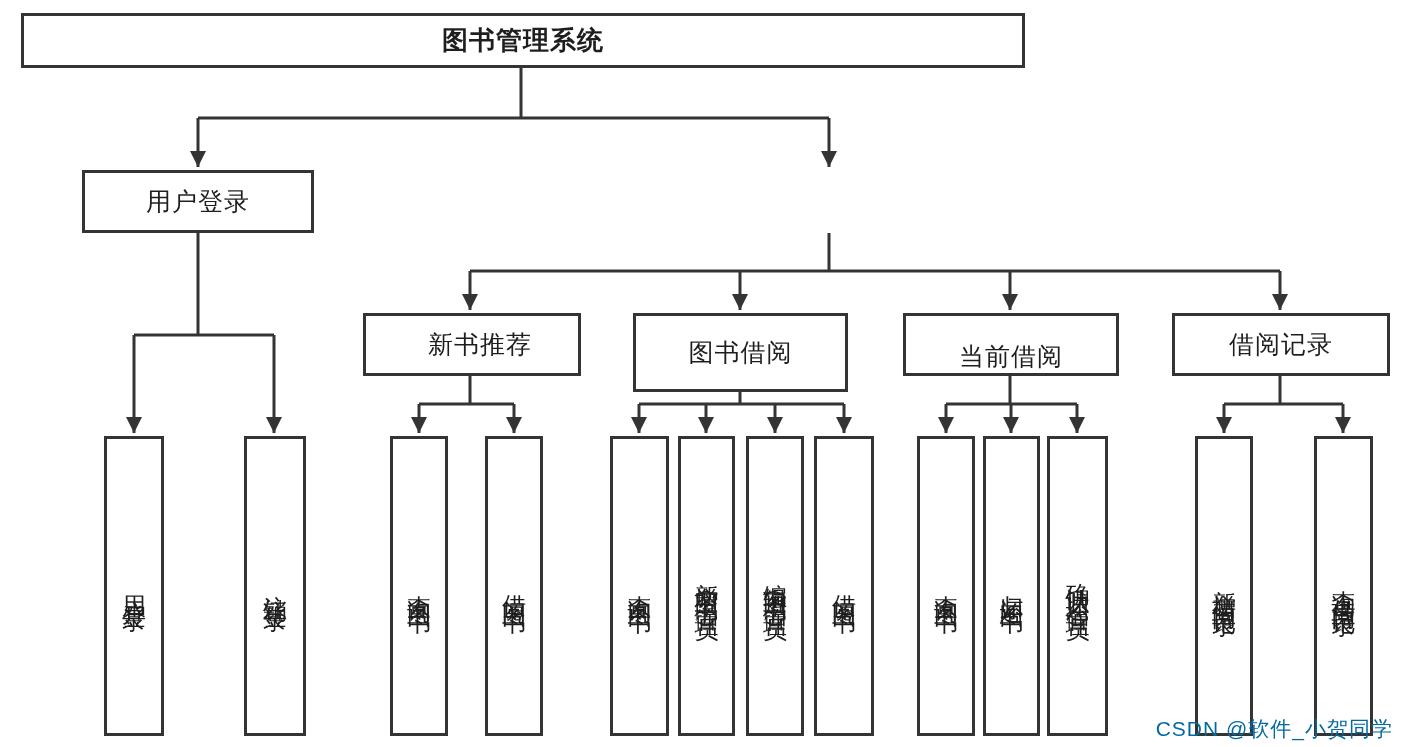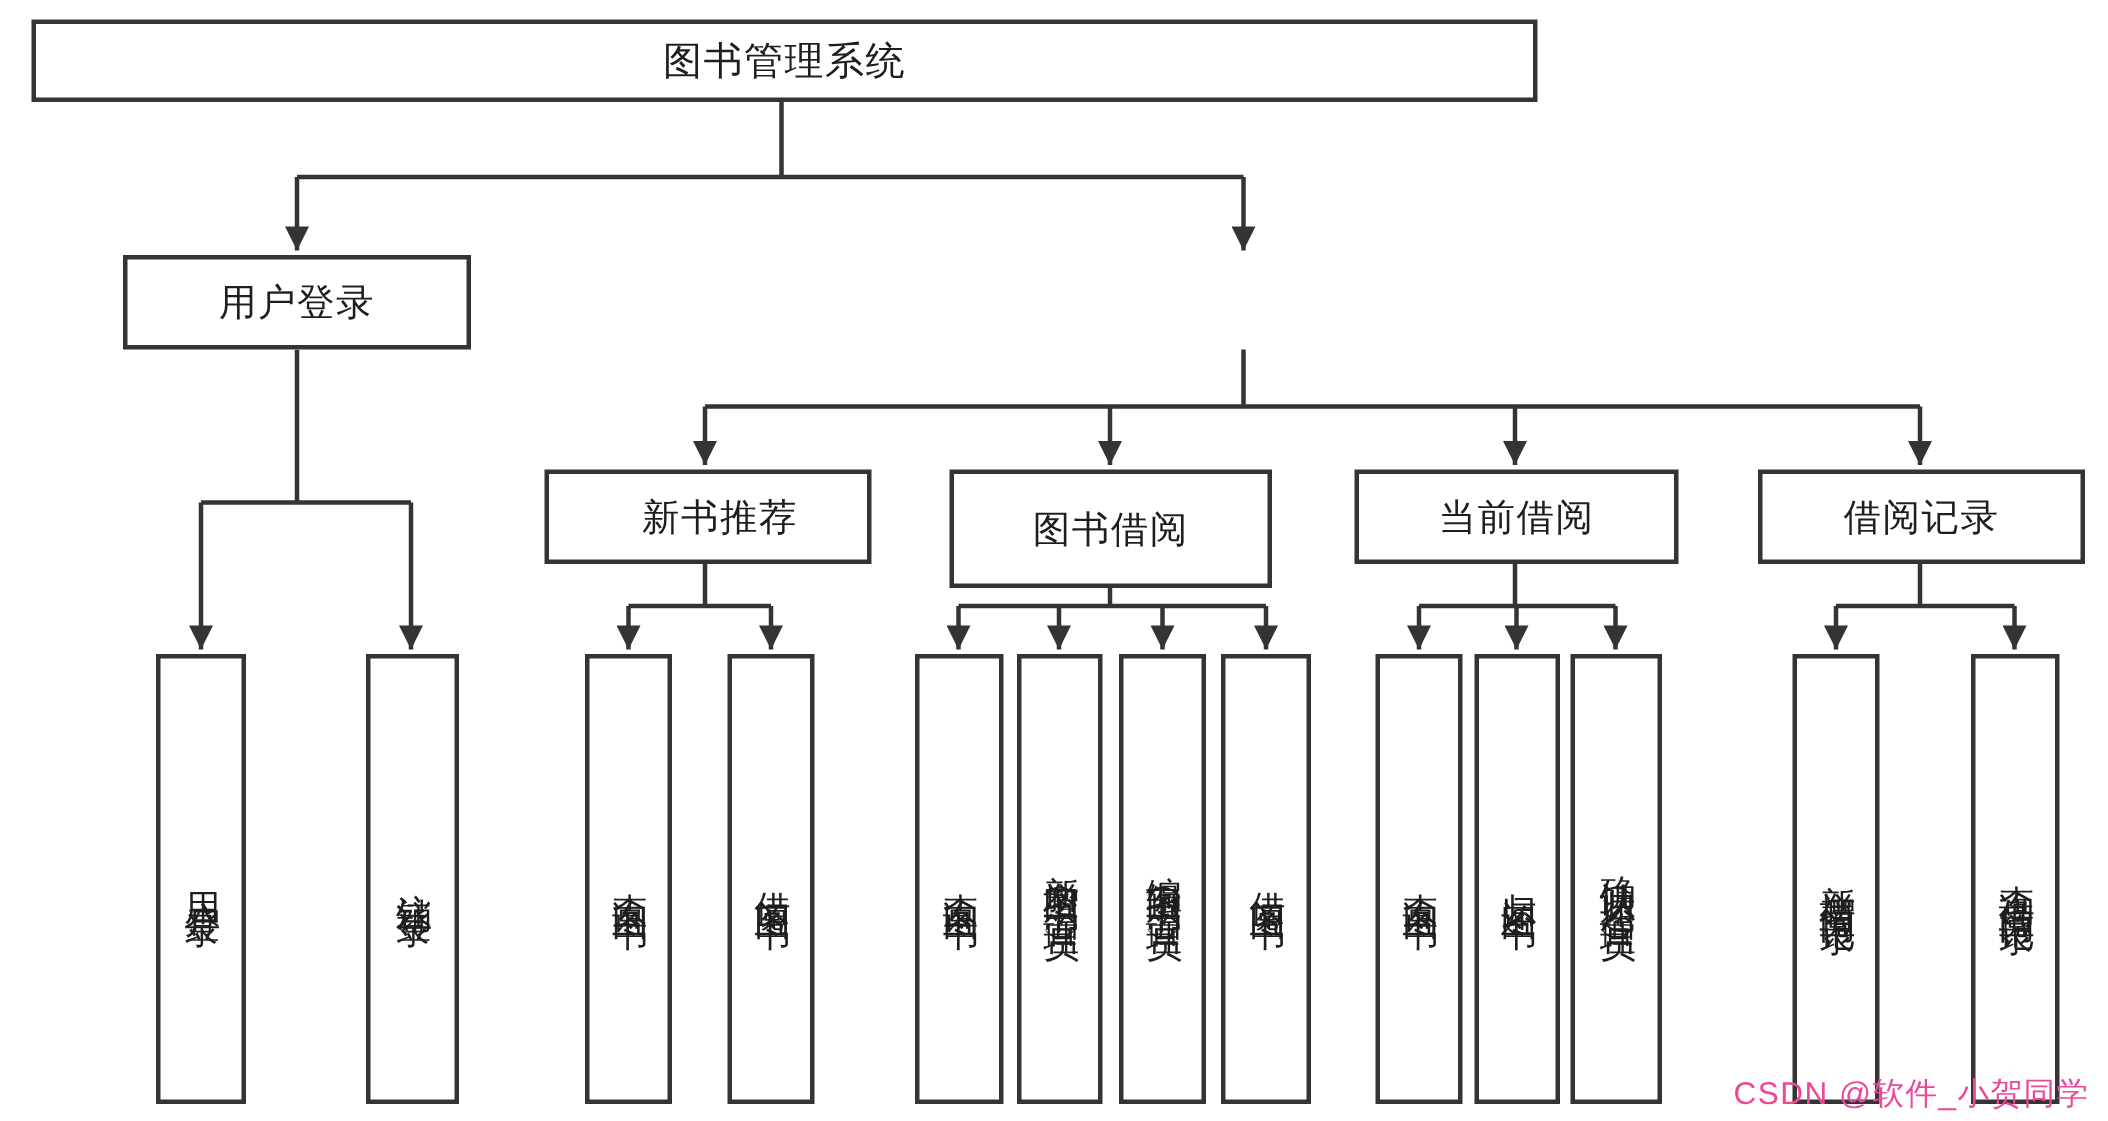--- a/index.html
+++ b/index.html
@@ -34,21 +34,21 @@
     text-orientation:mixed;
     font-size:24px;
     color:#1e1e1e;
     line-height:1;
     letter-spacing:5px;
   }
   .watermark{
     position:absolute;
     right:12px;bottom:4px;
     font-size:21px;
-    color:#ec4899;
+    color:#0369a1;
     letter-spacing:1px;
     white-space:nowrap;
   }
 </style>
 </head>
 <body>
 
 <div id="canvas">
 
   <svg id="wires" viewBox="0 0 1405 747" xmlns="http://www.w3.org/2000/svg">
@@ -87,35 +87,35 @@
       <path d="M946 404 V433" marker-end="url(#ah)"></path>
       <path d="M1011 404 V433" marker-end="url(#ah)"></path>
       <path d="M1077 404 V433" marker-end="url(#ah)"></path>
 
       <path d="M1280 376 V404 M1224 404 H1343"></path>
       <path d="M1224 404 V433" marker-end="url(#ah)"></path>
       <path d="M1343 404 V433" marker-end="url(#ah)"></path>
     </g>
   </svg>
 
-  <div class="hbox root" style="left:21px;top:13px;width:1004px;height:55px;">
+  <div class="hbox root" style="left:21px;top:13px;width:1004px;height:55px;font-weight:bold;">
     <span>图书管理系统</span>
   </div>
 
   <div class="hbox" style="left:82px;top:170px;width:232px;height:63px;">
     <span>用户登录</span>
   </div>
 
   <div class="hbox" style="left:363px;top:313px;width:218px;height:63px;padding-left:16px;">
     <span>新书推荐</span>
   </div>
   <div class="hbox" style="left:633px;top:313px;width:215px;height:79px;">
     <span>图书借阅</span>
   </div>
-  <div class="hbox" style="left:903px;top:313px;width:216px;height:63px;">
+  <div class="hbox" style="left:903px;top:313px;width:216px;height:63px;align-items:flex-end;">
     <span>当前借阅</span>
   </div>
   <div class="hbox" style="left:1172px;top:313px;width:218px;height:63px;">
     <span>借阅记录</span>
   </div>
 
   <div class="vbox" style="left:104px;top:436px;width:60px;height:300px;">
     <span>用户登录</span>
   </div>
   <div class="vbox" style="left:244px;top:436px;width:62px;height:300px;">

